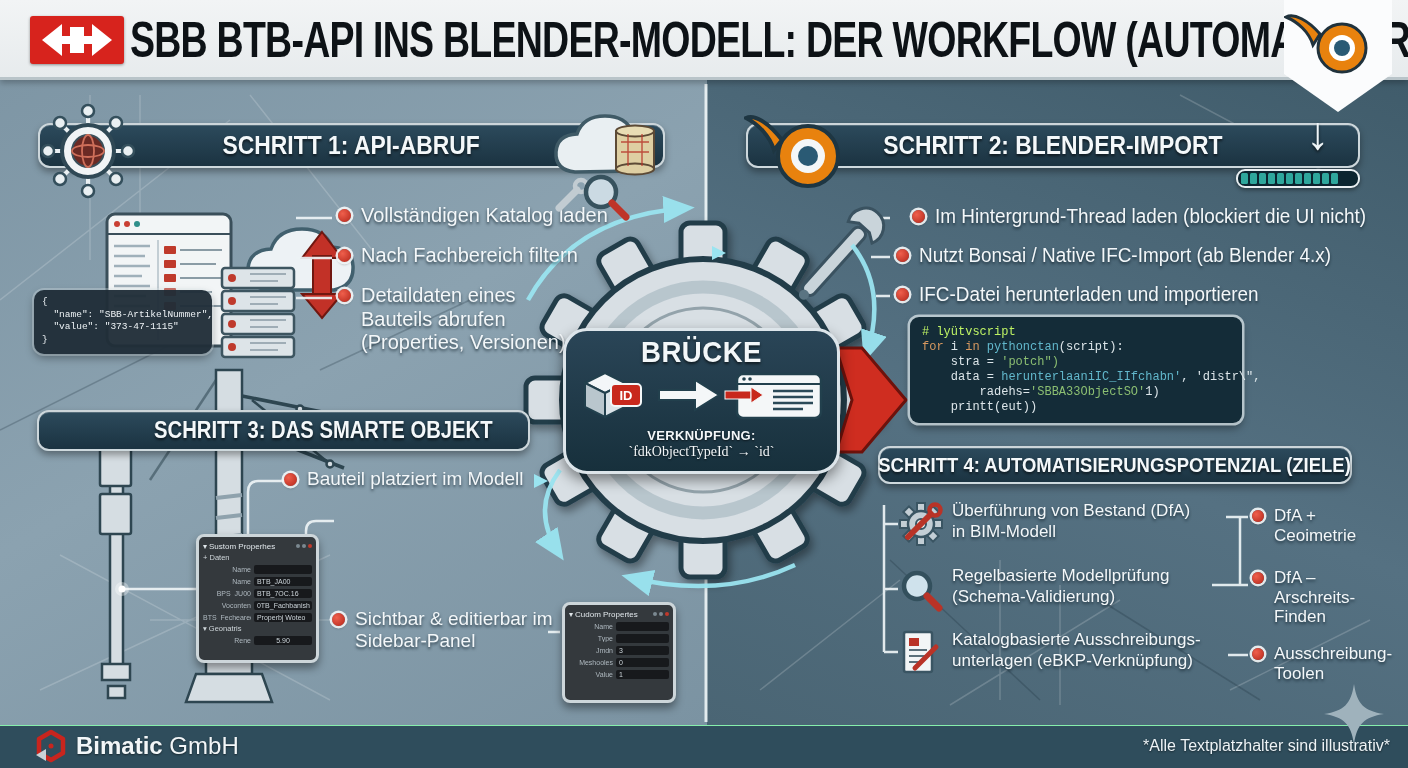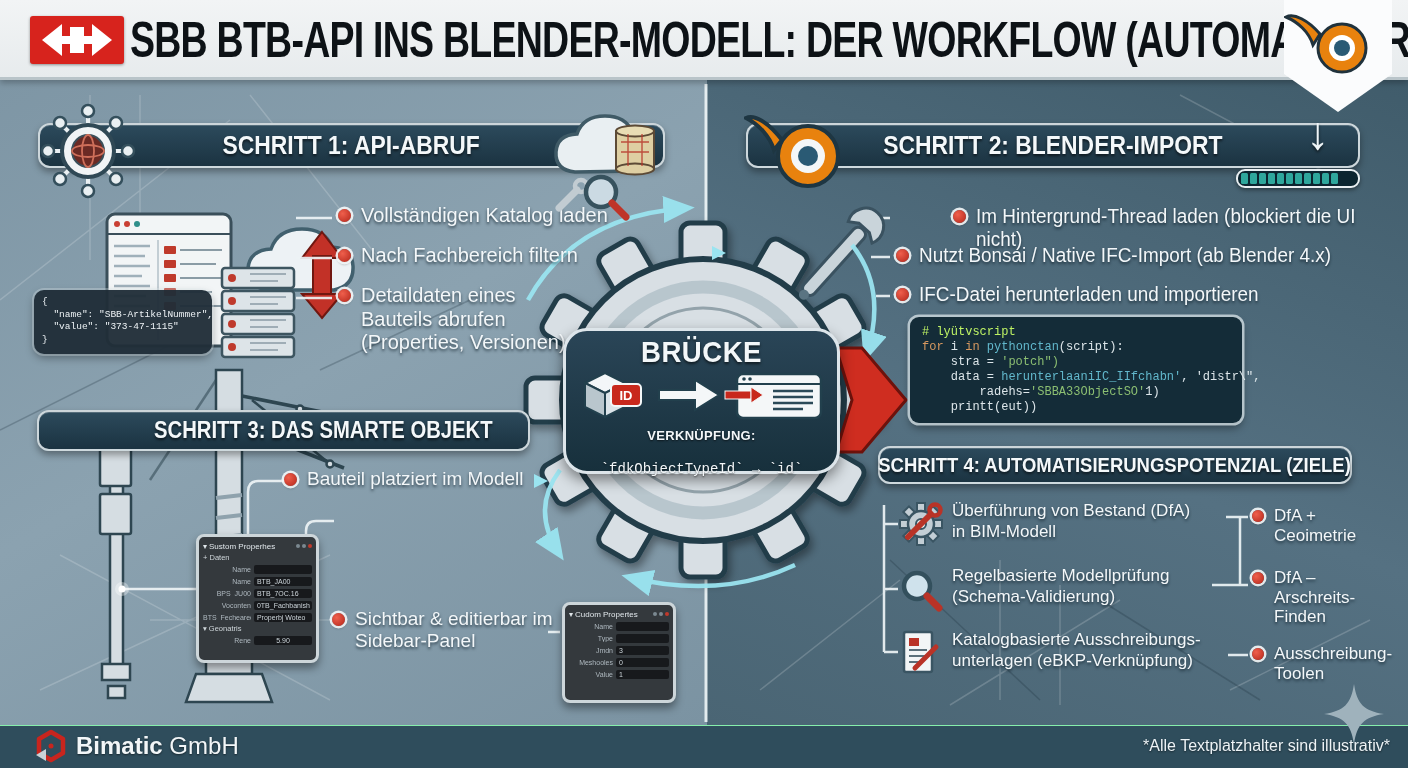--- a/index.html
+++ b/index.html
@@ -82,21 +82,21 @@
 
   
   .bridge{position:absolute;left:563px;top:328px;width:277px;height:146px;z-index:3;
     background:linear-gradient(180deg,#2a4557,#17303c);border:3px solid #dde5ea;
     border-radius:24px;text-align:center;color:#f3f7f9;
     box-shadow:0 6px 14px rgba(0,0,0,.45);}
   .bridge-title{font-size:30px;font-weight:700;margin-top:4px;letter-spacing:.5px;
     transform:scaleX(.92);text-shadow:0 2px 3px rgba(0,0,0,.6);}
   .verk{font-size:13px;font-weight:700;letter-spacing:.3px;margin-top:1px;
     text-shadow:0 1px 2px rgba(0,0,0,.6);}
-  .mapping{font-family:Liberation Mono, monospace;font-size:14px;margin-top:18px;
+  .mapping{font-family:Liberation Serif, serif;font-size:14px;margin-top:1px;
     text-shadow:0 1px 2px rgba(0,0,0,.6);}
 
   
   .prop-panel{position:absolute;z-index:3;background:#34393d;border:3px solid #cdd6da;
     border-radius:8px;box-shadow:0 5px 9px rgba(0,0,0,.4);padding:3px 4px;
     color:#c6ced4;overflow:hidden;}
   #panel1{left:196px;top:534px;width:123px;height:129px;}
   #panel2{left:562px;top:602px;width:114px;height:101px;}
   .pp-head{display:flex;align-items:center;font-size:8px;height:12px;color:#dfe5e9;}
   .pp-head .tt{flex:1;margin-left:2px;white-space:nowrap;overflow:hidden;}
@@ -404,21 +404,21 @@
     <span class="dot"></span>
     <span class="btxt">Nach Fachbereich filtern</span>
   </div>
   <div class="bullet s1" style="left:338px;top:284px;">
     <span class="dot"></span>
     <span class="btxt">Detaildaten eines
 Bauteils abrufen
 (Properties, Versionen)</span>
   </div>
 
-  <div class="bullet s2" style="left:909px;top:205px;padding-left:44px;">
+  <div class="bullet s2" style="left:868px;top:205px;padding-left:44px;">
     <span class="dot"></span>
     <span class="btxt">Im Hintergrund-Thread laden (blockiert die UI nicht)</span>
   </div>
   <div class="bullet s2" style="left:896px;top:244px;">
     <span class="dot"></span>
     <span class="btxt">Nutzt Bonsai / Native IFC-Import (ab Blender 4.x)</span>
   </div>
   <div class="bullet s2" style="left:896px;top:283px;">
     <span class="dot"></span>
     <span class="btxt">IFC-Datei herunterladen und importieren</span>

